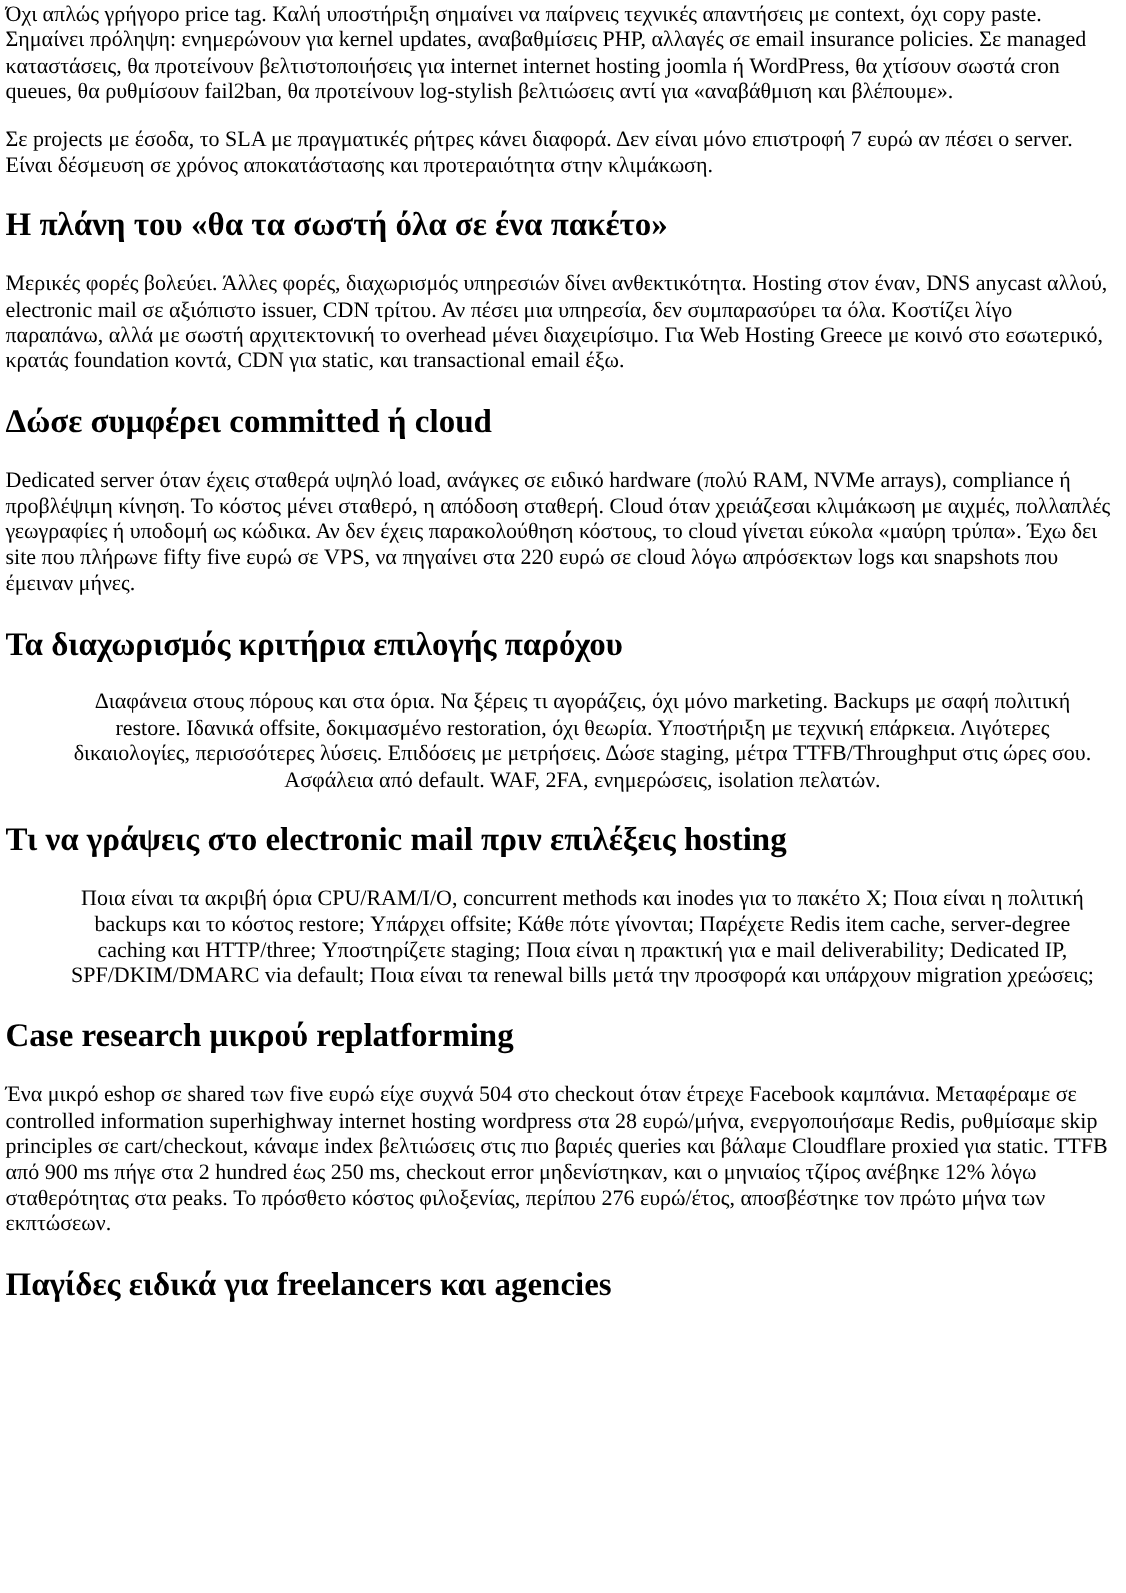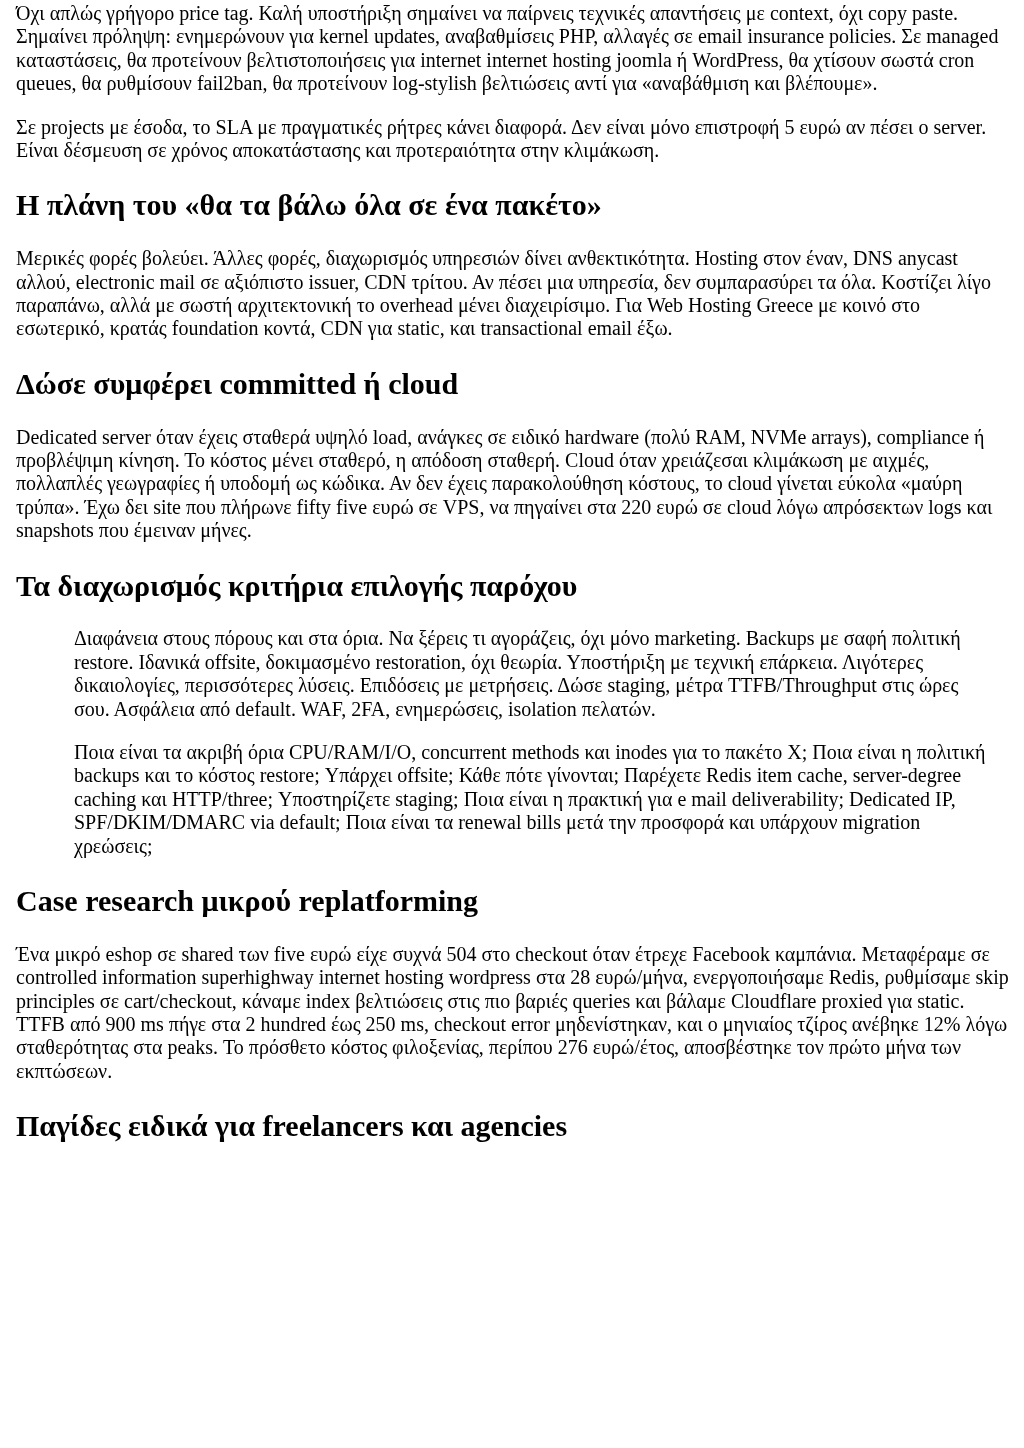--- a/index.html
+++ b/index.html
@@ -10,46 +10,48 @@
   body {
     width: 1024px;
     height: 1448px;
     overflow: hidden;
     color: #000000;
     font-family: "Liberation Serif", "DejaVu Serif", serif;
     font-size: 20px;
     line-height: 1.17;
   }
   article {
-    padding: 2px 14px 0 16px;
+    padding: 2px 14px 0 5px;
   }
   article > :first-child {
     margin-top: 0;
   }
   p {
     margin: 1em 0;
   }
   h2 {
     font-size: 1.5em;
     font-weight: bold;
     margin: 0.83em 0;
   }
   blockquote {
     margin: 1em 14px 1em 58px;
+    text-align: center;
   }
 </style>
 </head>
 <body>
 
 <article>
   <p>Όχι απλώς γρήγορο price tag. Καλή υποστήριξη σημαίνει να παίρνεις τεχνικές απαντήσεις με context, όχι copy paste. Σημαίνει πρόληψη: ενημερώνουν για kernel updates, αναβαθμίσεις PHP, αλλαγές σε email insurance policies. Σε managed καταστάσεις, θα προτείνουν βελτιστοποιήσεις για internet internet hosting joomla ή WordPress, θα χτίσουν σωστά cron queues, θα ρυθμίσουν fail2ban, θα προτείνουν log-stylish βελτιώσεις αντί για «αναβάθμιση και βλέπουμε».</p>
-  <p>Σε projects με έσοδα, το SLA με πραγματικές ρήτρες κάνει διαφορά. Δεν είναι μόνο επιστροφή 5 ευρώ αν πέσει ο server. Είναι δέσμευση σε χρόνος αποκατάστασης και προτεραιότητα στην κλιμάκωση.</p>
-  <h2>Η πλάνη του «θα τα βάλω όλα σε ένα πακέτο»</h2>
+  <p>Σε projects με έσοδα, το SLA με πραγματικές ρήτρες κάνει διαφορά. Δεν είναι μόνο επιστροφή 7 ευρώ αν πέσει ο server. Είναι δέσμευση σε χρόνος αποκατάστασης και προτεραιότητα στην κλιμάκωση.</p>
+  <h2>Η πλάνη του «θα τα σωστή όλα σε ένα πακέτο»</h2>
   <p>Μερικές φορές βολεύει. Άλλες φορές, διαχωρισμός υπηρεσιών δίνει ανθεκτικότητα. Hosting στον έναν, DNS anycast αλλού, electronic mail σε αξιόπιστο issuer, CDN τρίτου. Αν πέσει μια υπηρεσία, δεν συμπαρασύρει τα όλα. Κοστίζει λίγο παραπάνω, αλλά με σωστή αρχιτεκτονική το overhead μένει διαχειρίσιμο. Για Web Hosting Greece με κοινό στο εσωτερικό, κρατάς foundation κοντά, CDN για static, και transactional email έξω.</p>
   <h2>Δώσε συμφέρει committed ή cloud</h2>
   <p>Dedicated server όταν έχεις σταθερά υψηλό load, ανάγκες σε ειδικό hardware (πολύ RAM, NVMe arrays), compliance ή προβλέψιμη κίνηση. Το κόστος μένει σταθερό, η απόδοση σταθερή. Cloud όταν χρειάζεσαι κλιμάκωση με αιχμές, πολλαπλές γεωγραφίες ή υποδομή ως κώδικα. Αν δεν έχεις παρακολούθηση κόστους, το cloud γίνεται εύκολα «μαύρη τρύπα». Έχω δει site που πλήρωνε fifty five ευρώ σε VPS, να πηγαίνει στα 220 ευρώ σε cloud λόγω απρόσεκτων logs και snapshots που έμειναν μήνες.</p>
   <h2>Τα διαχωρισμός κριτήρια επιλογής παρόχου</h2>
   <blockquote>Διαφάνεια στους πόρους και στα όρια. Να ξέρεις τι αγοράζεις, όχι μόνο marketing. Backups με σαφή πολιτική restore. Ιδανικά offsite, δοκιμασμένο restoration, όχι θεωρία. Υποστήριξη με τεχνική επάρκεια. Λιγότερες δικαιολογίες, περισσότερες λύσεις. Επιδόσεις με μετρήσεις. Δώσε staging, μέτρα TTFB/Throughput στις ώρες σου. Ασφάλεια από default. WAF, 2FA, ενημερώσεις, isolation πελατών.</blockquote>
+  <h2>Τι να γράψεις στο electronic mail πριν επιλέξεις hosting</h2>
   <blockquote>Ποια είναι τα ακριβή όρια CPU/RAM/I/O, concurrent methods και inodes για το πακέτο X; Ποια είναι η πολιτική backups και το κόστος restore; Υπάρχει offsite; Κάθε πότε γίνονται; Παρέχετε Redis item cache, server-degree caching και HTTP/three; Υποστηρίζετε staging; Ποια είναι η πρακτική για e mail deliverability; Dedicated IP, SPF/DKIM/DMARC via default; Ποια είναι τα renewal bills μετά την προσφορά και υπάρχουν migration χρεώσεις;</blockquote>
   <h2>Case research μικρού replatforming</h2>
   <p>Ένα μικρό eshop σε shared των five ευρώ είχε συχνά 504 στο checkout όταν έτρεχε Facebook καμπάνια. Μεταφέραμε σε controlled information superhighway internet hosting wordpress στα 28 ευρώ/μήνα, ενεργοποιήσαμε Redis, ρυθμίσαμε skip principles σε cart/checkout, κάναμε index βελτιώσεις στις πιο βαριές queries και βάλαμε Cloudflare proxied για static. TTFB από 900 ms πήγε στα 2 hundred έως 250 ms, checkout error μηδενίστηκαν, και ο μηνιαίος τζίρος ανέβηκε 12% λόγω σταθερότητας στα peaks. Το πρόσθετο κόστος φιλοξενίας, περίπου 276 ευρώ/έτος, αποσβέστηκε τον πρώτο μήνα των εκπτώσεων.</p>
   <h2>Παγίδες ειδικά για freelancers και agencies</h2>
 </article>
 
 </body></html>

